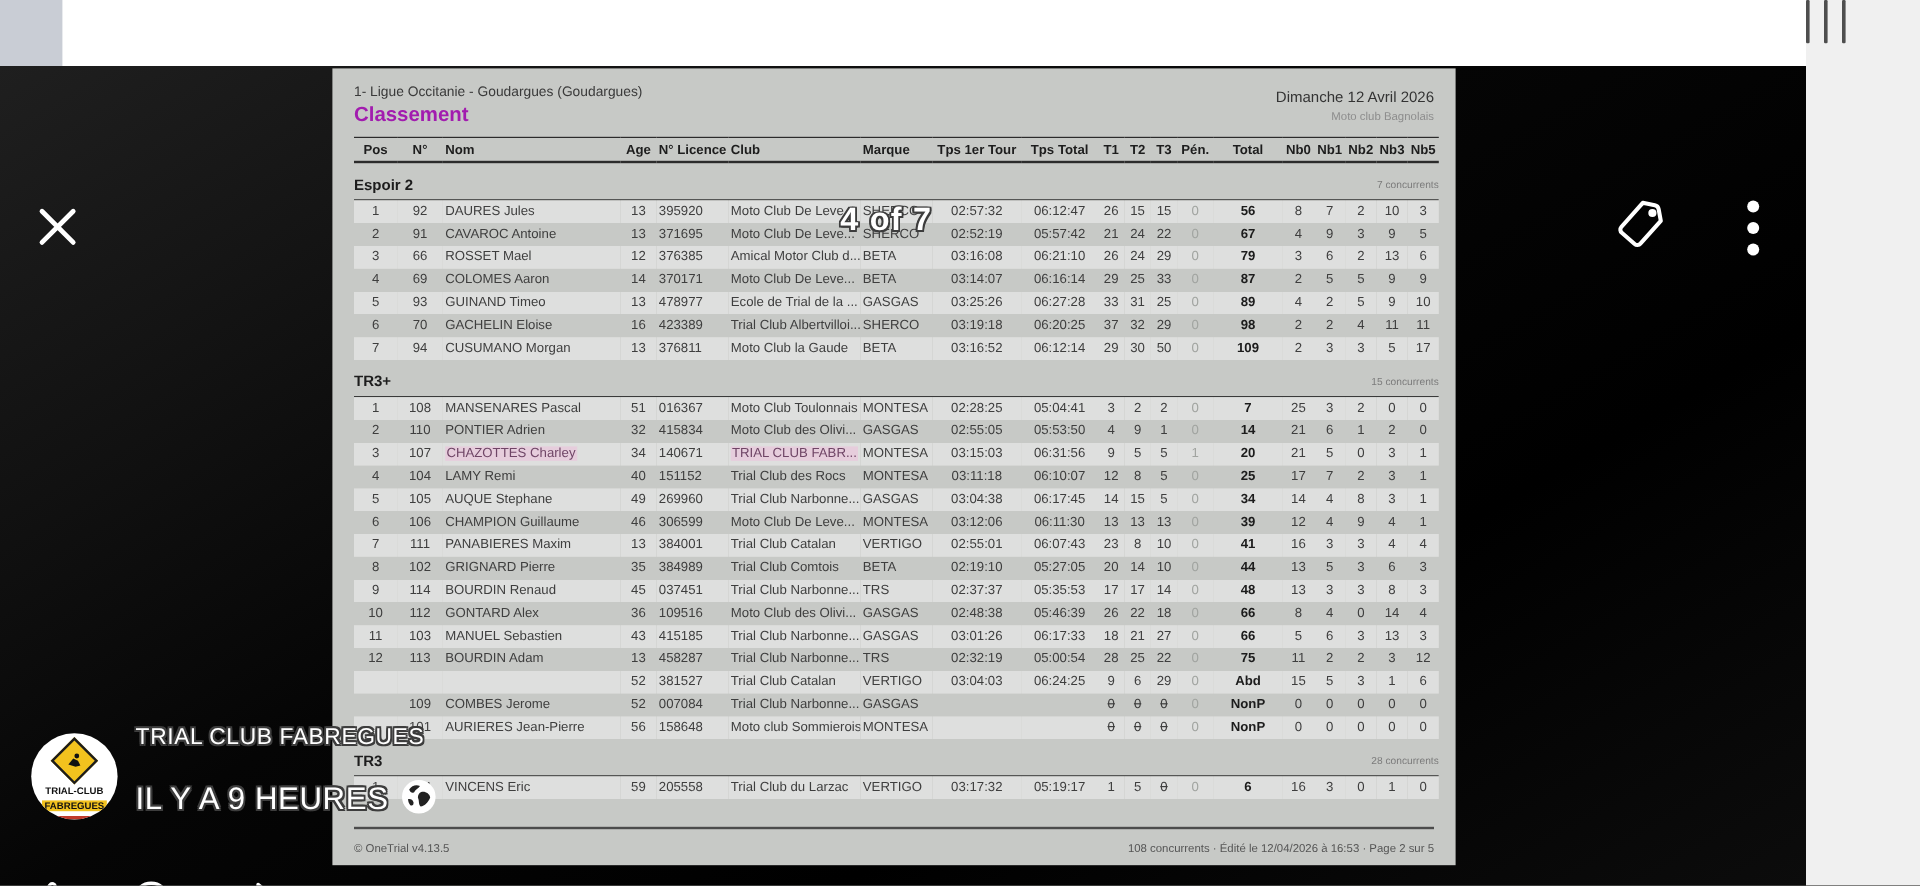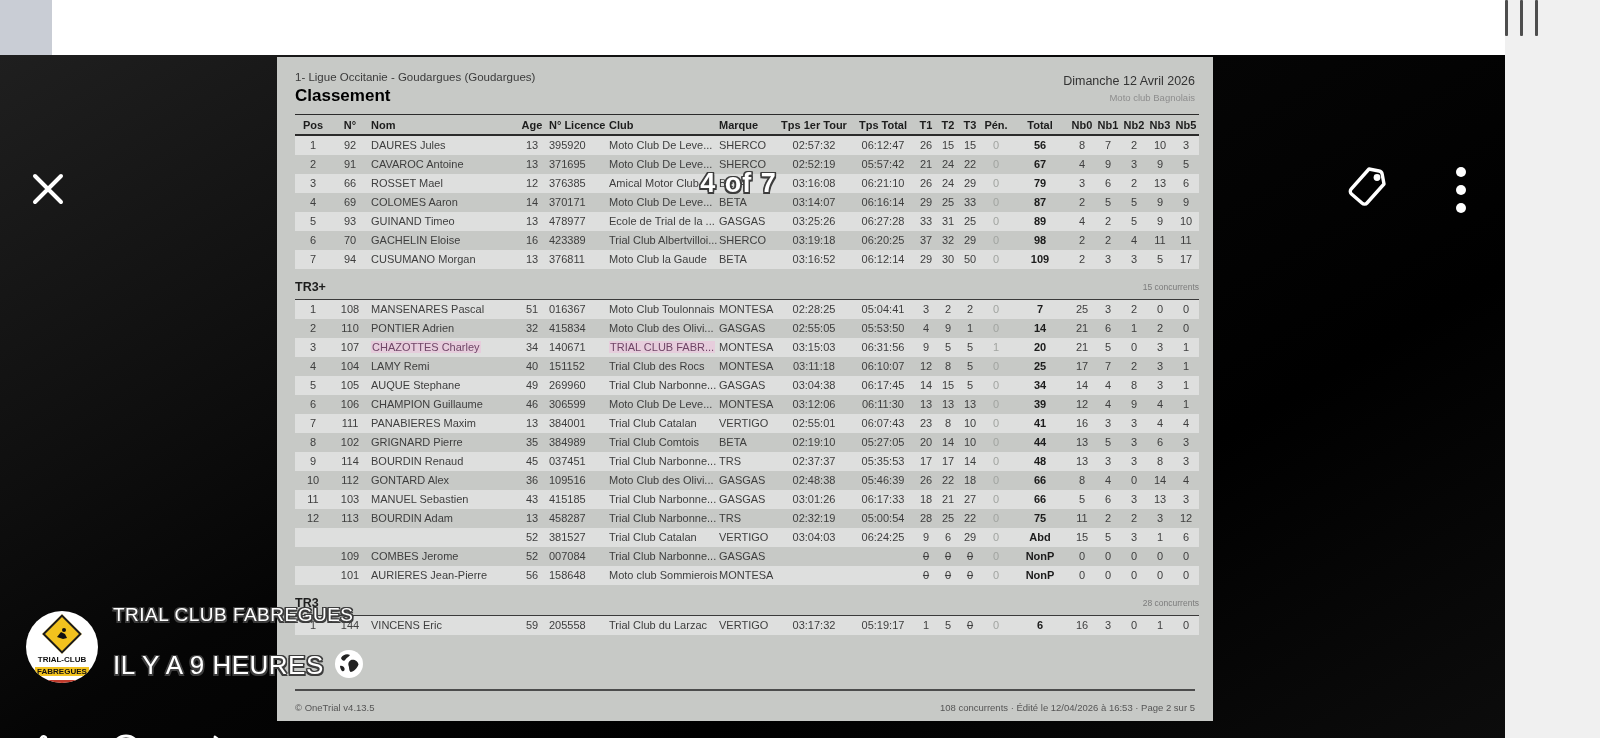--- a/index.html
+++ b/index.html
@@ -16,21 +16,21 @@
   .nav-recents{left:1537px;top:552px;width:33px;height:36px;display:flex;justify-content:space-between;}
   .nav-recents .bar{width:3px;height:36px;background:#4e4e4e;border-radius:1px;}
   
   .viewer{position:absolute;left:0;top:55px;width:1505px;height:683px;
     background:linear-gradient(150deg,#1f1f1f 0%,#050505 45%,#000 70%,#0c0c0c 100%);}
   
   .doc{position:absolute;left:277px;top:2px;width:936px;height:664px;background:#c7c9c6;
        color:#3e3e3e;box-sizing:border-box;padding:14px 18px 0 18px;}
   .doc-header{display:flex;justify-content:space-between;align-items:center;}
   .doc-event{font-size:11.5px;color:#3a3a3a;margin-bottom:3px;}
-  .doc-title{font-size:17px;font-weight:bold;color:#000000;}
+  .doc-title{font-size:17px;font-weight:bold;color:#a21caf;}
   .doc-date{font-size:12.5px;color:#333;text-align:right;}
   .doc-org{font-size:9.5px;color:#8d8d8d;text-align:right;margin-top:4px;}
   table.results{width:100%;border-collapse:collapse;table-layout:fixed;margin-top:8px;font-size:11px;}
   col.c-pos{width:36px}col.c-num{width:38px}col.c-nom{width:148px}col.c-age{width:30px}
   col.c-lic{width:60px}col.c-club{width:110px}col.c-marque{width:60px}col.c-t1er{width:74px}
   col.c-ttot{width:64px}col.c-t1{width:22px}col.c-t2{width:22px}col.c-t3{width:22px}
   col.c-pen{width:30px}col.c-total{width:58px}col.c-nb{width:26px}
   .results thead th{font-weight:bold;color:#1d1d1d;font-size:11px;padding:4px 2px 3px 2px;
     border-top:1.5px solid #2b2b2b;border-bottom:2.5px solid #2b2b2b;white-space:nowrap;overflow:hidden;margin-top:39px;}
   .results td{padding:0 2px;height:19px;line-height:19px;white-space:nowrap;overflow:hidden;
@@ -138,20 +138,28 @@
             <th class="col-pen">Pén.</th>
             <th class="col-total">Total</th>
             <th class="col-nb0">Nb0</th>
             <th class="col-nb1">Nb1</th>
             <th class="col-nb2">Nb2</th>
             <th class="col-nb3">Nb3</th>
             <th class="col-nb5">Nb5</th>
           </tr>
         </thead>
       <tbody id="table-body">
+          <tr class="section-row">
+            <td colspan="19">
+              <div class="section-head">
+                <span class="section-name">Espoir 2</span>
+                <span class="section-count">7 concurrents</span>
+              </div>
+            </td>
+          </tr>
           <tr class="alt">
             <td class="col-pos">1</td>
             <td class="col-num">92</td>
             <td class="col-nom">DAURES Jules</td>
             <td class="col-age">13</td>
             <td class="col-lic">395920</td>
             <td class="col-club">Moto Club De Leve...</td>
             <td class="col-marque">SHERCO</td>
             <td class="col-t1er">02:57:32</td>
             <td class="col-ttot">06:12:47</td>

